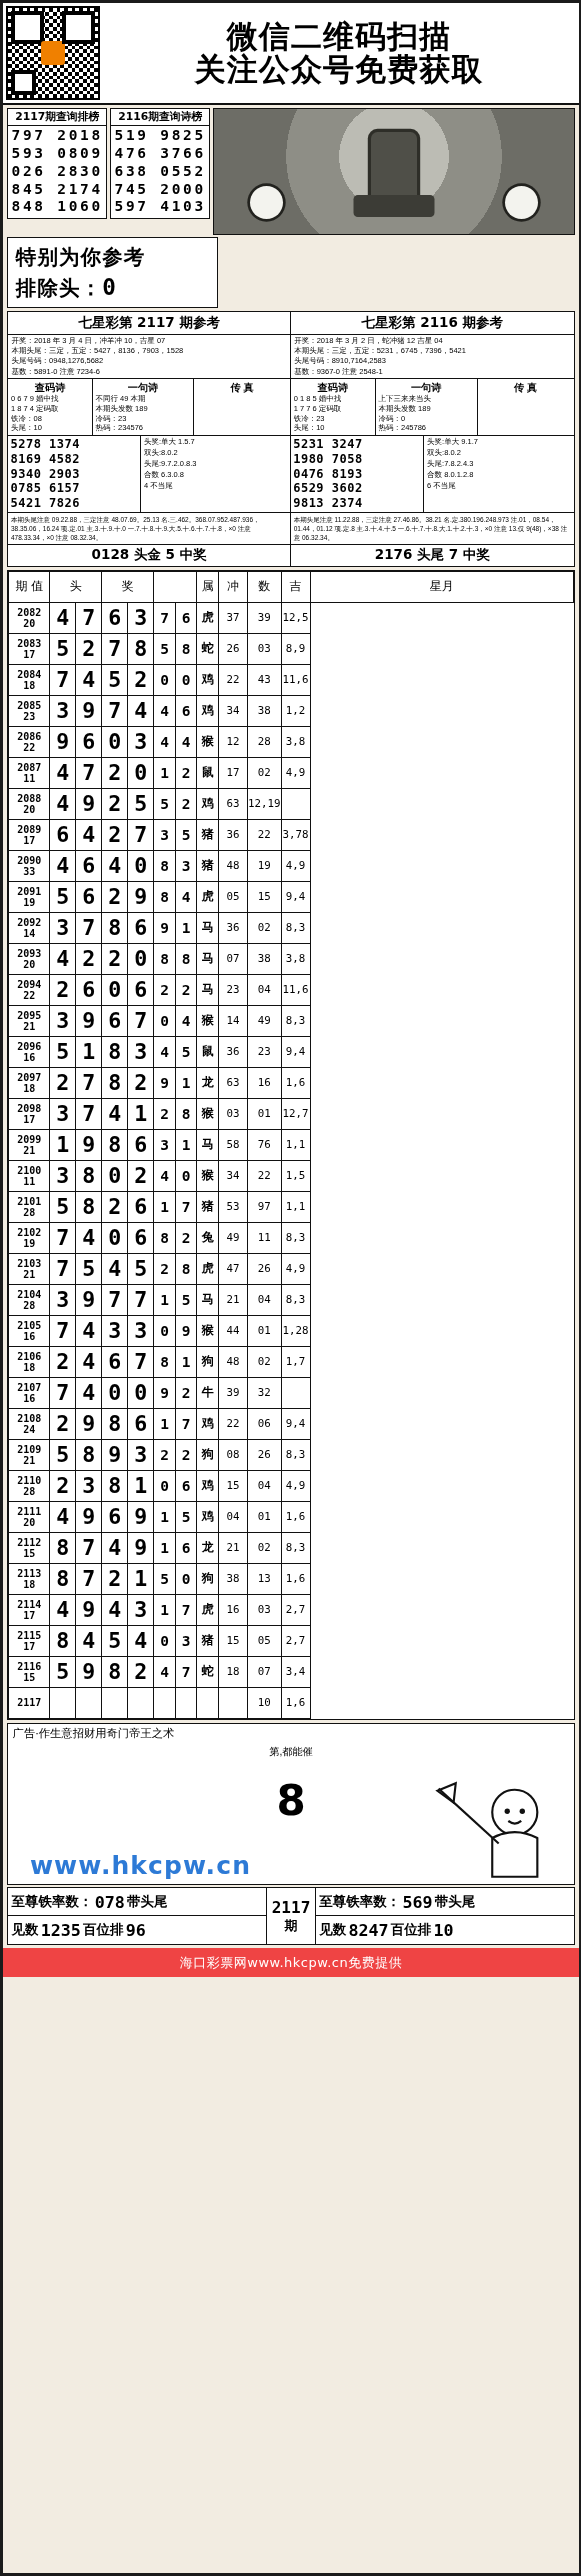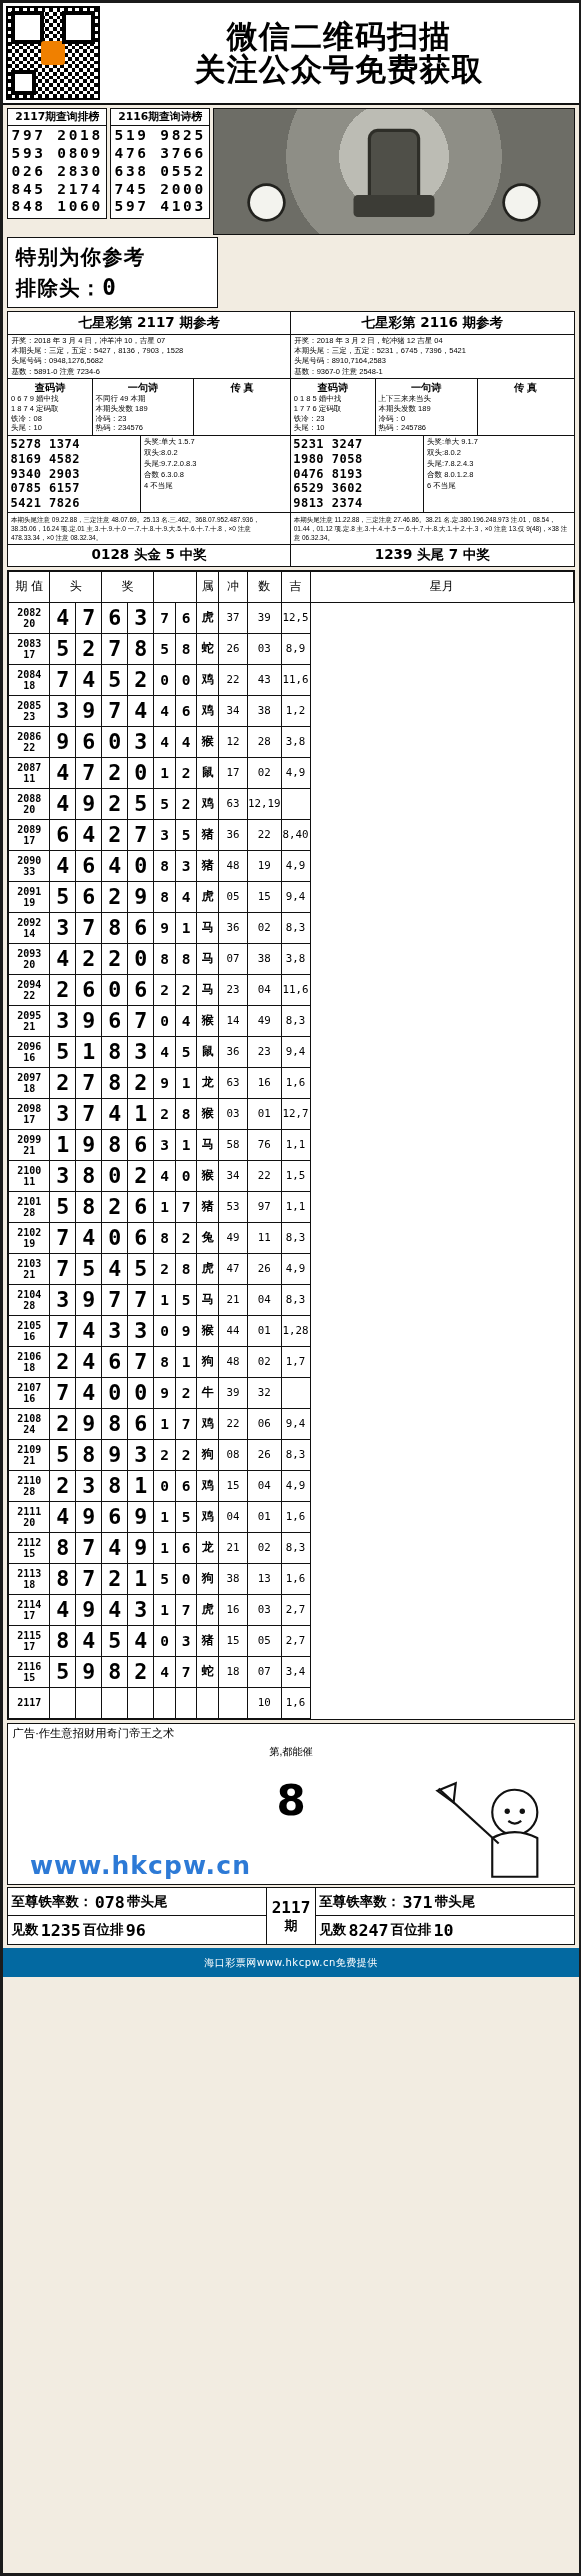--- a/index.html
+++ b/index.html
@@ -175,22 +175,22 @@
   .fcol { flex:1; }
   .fcol.mid { flex:none; width:50px; border-left:1.1px solid #111; border-right:1.1px solid #111;
               display:flex; flex-direction:column; align-items:center; justify-content:center; }
   .frow { display:flex; align-items:center; border-bottom:1.1px solid #111; height:28px; padding:0 3.2px; }
   .frow:last-child { border-bottom:none; }
   .frow .lbl { font-size:13.5px; font-weight:bold; font-family:"DejaVu Sans", sans-serif; }
   .frow .val { font-family:"DejaVu Sans Mono", monospace; font-size:16.7px; font-weight:bold; margin:0 2.2px; }
   .fcol.mid .m1 { font-family:"DejaVu Sans Mono", monospace; font-size:16px; font-weight:bold; }
   .fcol.mid .m2 { font-size:13px; font-weight:bold; font-family:"DejaVu Sans", sans-serif; }
   .sitebar {
-    height:29px; background:#0369a1; color:#fff; display:flex; align-items:center;
-    justify-content:center; font-size:10px; letter-spacing:0.5px;
+    height:29px; background:#ef4444; color:#fff; display:flex; align-items:center;
+    justify-content:center; font-size:13px; letter-spacing:0.5px;
     font-family:"DejaVu Sans", sans-serif;
   }
 </style>
 </head>
 <body>
 
 <div class="page">
 
   <div class="header">
     <div class="qr">
@@ -325,21 +325,21 @@
         </div>
         <div class="right">
           <div>头奖:单大 9.1.7</div>
           <div>双头:8.0.2</div>
           <div>头尾:7.8.2.4.3</div>
           <div>合数 8.0.1.2.8</div>
           <div>6 不当尾</div>
         </div>
       </div>
       <div class="ref-foot">本期头尾注意 11.22.88，三定注意 27.46.86。38.21 名.定.380.196.248.973 注.01，08.54，01.44，01.12 项.定.8 主.3.十.4.十.5 一.6.十.7.十.8.大.1.十.2.十.3，×0 注意 13.仅 9(48)，×38 注意 06.32.34。</div>
-      <div class="ref-res">1239 头尾 7 中奖</div>
+      <div class="ref-res">2176 头尾 7 中奖</div>
     </div>
 
   </div>
 
   <div class="grid">
     <table class="maint">
       <thead>
         <tr>
           <th>期 值</th>
           <th colspan="2">头</th>
@@ -448,21 +448,21 @@
             <td class="per">2089 17</td>
             <td class="dg">6</td>
             <td class="dg">4</td>
             <td class="dg">2</td>
             <td class="dg">7</td>
             <td class="zs">3</td>
             <td class="zs">5</td>
             <td class="zd">猪</td>
             <td class="sm">36</td>
             <td class="sm">22</td>
-            <td class="sm">8,40</td>
+            <td class="sm">3,78</td>
           </tr>
           <tr>
             <td class="per">2090 33</td>
             <td class="dg">4</td>
             <td class="dg">6</td>
             <td class="dg">4</td>
             <td class="dg">0</td>
             <td class="zs">8</td>
             <td class="zs">3</td>
             <td class="zd">猪</td>
@@ -855,21 +855,21 @@
         <span class="val">96</span>
       </div>
     </div>
     <div class="fcol mid">
       <div class="m1">2117</div>
       <div class="m2">期</div>
     </div>
     <div class="fcol">
       <div class="frow">
         <span class="lbl">至尊铁率数：</span>
-        <span class="val">371</span>
+        <span class="val">569</span>
         <span class="lbl">带头尾</span>
       </div>
       <div class="frow">
         <span class="lbl">见数</span>
         <span class="val">8247</span>
         <span class="lbl">百位排</span>
         <span class="val">10</span>
       </div>
     </div>
   </div>

